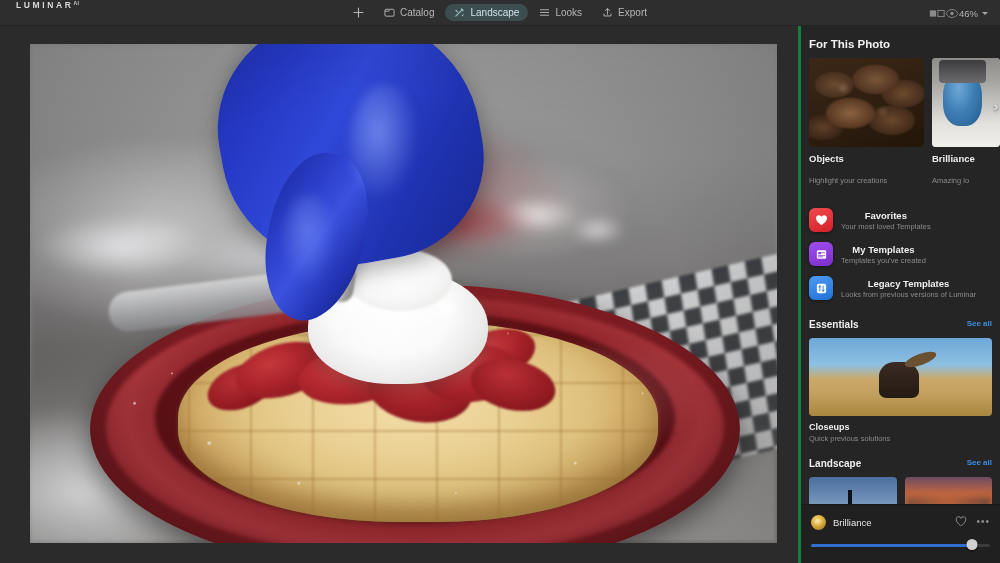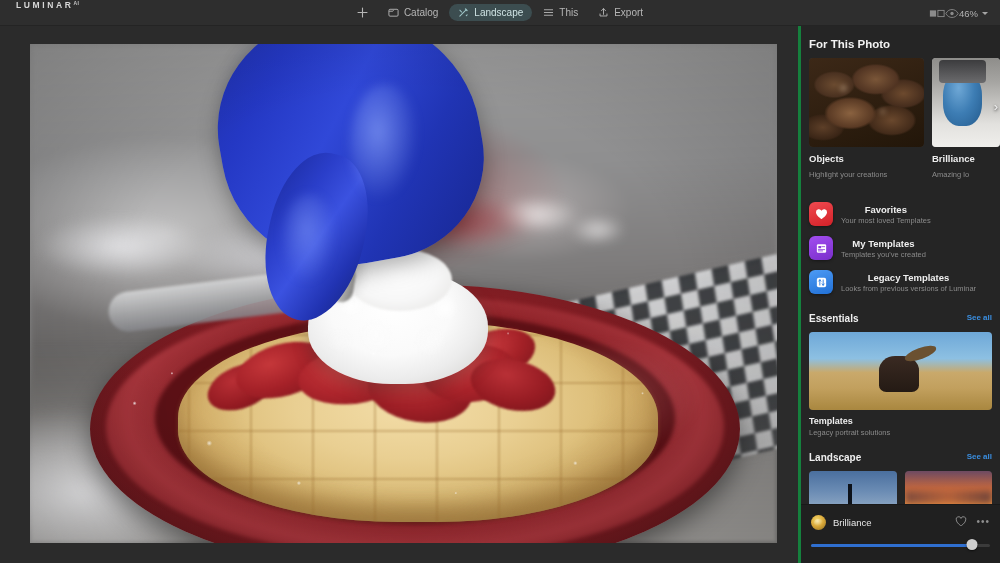--- a/index.html
+++ b/index.html
@@ -340,21 +340,21 @@
     content:""; position:absolute; left:10%; top:2%; width:70%; height:26%;
     background:linear-gradient(180deg,#3c3c3e,#6b6b6d);
     border-radius:4px;
   }
   .carousel-next {
     position:absolute; right:-4px; top:40px; width:16px; height:16px;
     display:flex; align-items:center; justify-content:center;
     color:#f0f0f0; font-size:13px; text-shadow:0 1px 3px rgba(0,0,0,.8);
   }
   .ctitle { font-size:9.5px; font-weight:700; color:#eee; margin-top:6px; }
-  .csub { font-size:7.5px; color:#8b8b8b; margin-top:6px; line-height:1.25; }
+  .csub { font-size:7.5px; color:#8b8b8b; margin-top:12px; line-height:1.25; }
 
   
   .catlist { padding:18px 8px 0 8px; }
   .catrow { display:flex; align-items:center; gap:8px; padding:5px 0; position:relative; }
   .caticon {
     flex:0 0 24px; width:24px; height:24px; border-radius:6px;
     display:flex; align-items:center; justify-content:center;
     box-shadow:0 1px 3px rgba(0,0,0,.4);
   }
   .cat-text { min-width:0;text-align:center; }
@@ -479,21 +479,21 @@
         </span>
         <span>Landscape</span>
       </div>
 
       <div class="navitem">
         <span class="ic">
           <svg width="11" height="11" viewBox="0 0 12 12">
               <path d="M1.5 3h9M1.5 6h9M1.5 9h9" stroke="#b6b6b6" stroke-width="1" stroke-linecap="round"></path>
             </svg>
         </span>
-        <span>This</span>
+        <span>Looks</span>
       </div>
 
       <div class="navitem">
         <span class="ic">
           <svg width="11" height="11" viewBox="0 0 12 12">
               <path d="M6 8V1.8M3.8 4L6 1.8 8.2 4" fill="none" stroke="#b6b6b6" stroke-width="1" stroke-linecap="round" stroke-linejoin="round"></path>
               <path d="M2.2 7.6v2.2h7.6V7.6" fill="none" stroke="#b6b6b6" stroke-width="1" stroke-linecap="round"></path>
             </svg>
         </span>
         <span>Export</span>
@@ -643,22 +643,22 @@
         <div class="section">
           <div class="sec-head">
             <span class="sec-title">Essentials</span>
             <span class="see-all">See all</span>
           </div>
           <div class="grid2">
             <div class="gtile">
               <div class="gimg">
                 <div class="img-closeup"></div>
               </div>
-              <div class="gtitle">Templates</div>
-              <div class="gsub">Legacy portrait solutions</div>
+              <div class="gtitle">Closeups</div>
+              <div class="gsub">Quick previous solutions</div>
             </div>
           </div>
         </div>
 
         <div class="section">
           <div class="sec-head">
             <span class="sec-title">Landscape</span>
             <span class="see-all">See all</span>
           </div>
           <div class="grid2">

